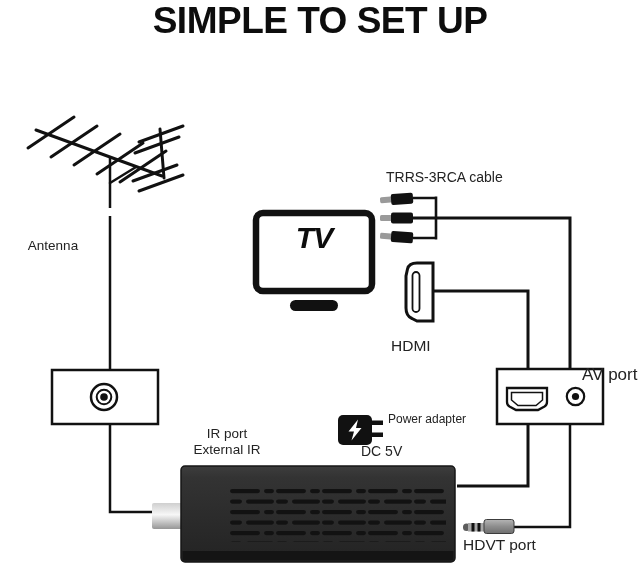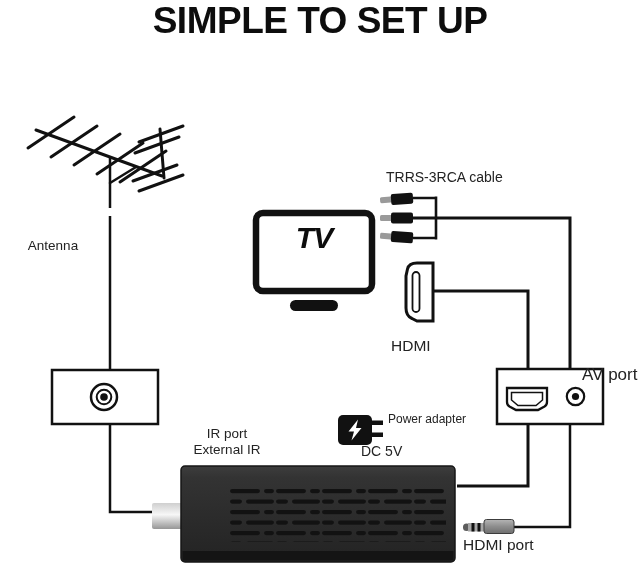--- a/index.html
+++ b/index.html
@@ -163,15 +163,15 @@
 
   <div class="lbl power-adapter-label">Power adapter</div>
 
   <div class="lbl dc5v-label">DC 5V</div>
 
   <div class="lbl ir-label">
     <span class="ln">IR port</span>
     <span class="ln">External IR</span>
   </div>
 
-  <div class="lbl hdvt-label">HDMI port</div>
+  <div class="lbl hdvt-label">HDVT port</div>
 
 </div>
 
 </body></html>

